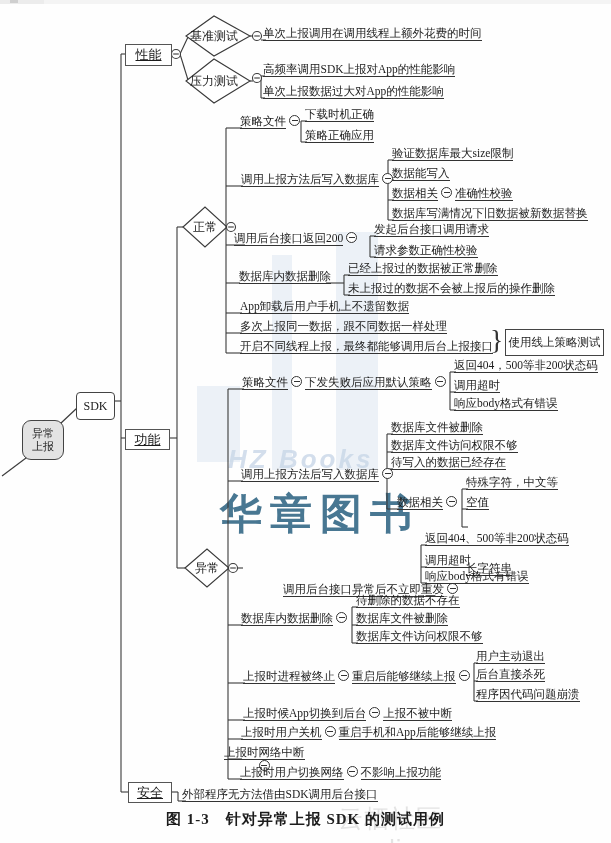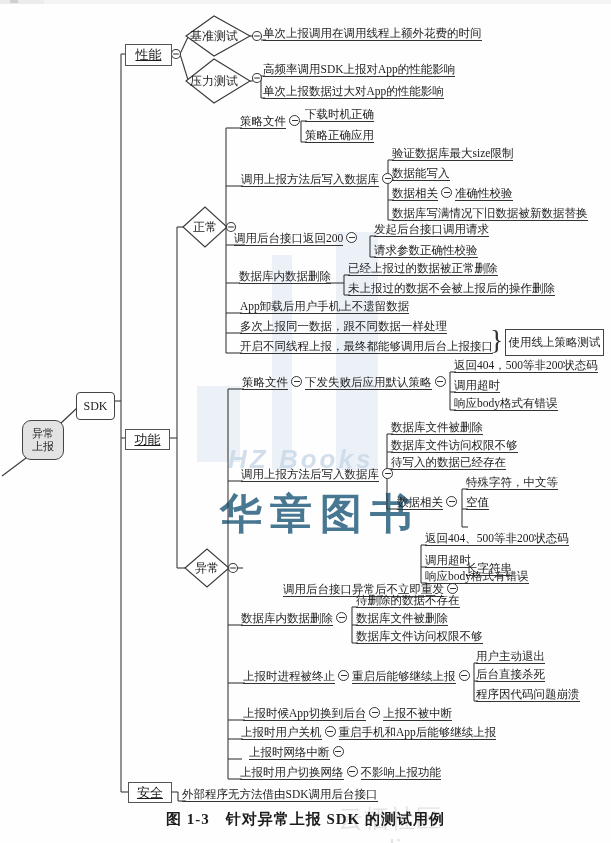--- a/index.html
+++ b/index.html
@@ -324,21 +324,21 @@
       <div class="rowflex" style="left: 243px; top: 706px;">
         <span class="nt">上报时候App切换到后台</span>
         <span class="cicon"></span>
         <span class="nt">上报不被中断</span>
       </div>
       <div class="rowflex" style="left: 241px; top: 725px;">
         <span class="nt">上报时用户关机</span>
         <span class="cicon"></span>
         <span class="nt">重启手机和App后能够继续上报</span>
       </div>
-      <div class="rowflex" style="left: 249px; top: 745px;">
+      <div class="rowflex" style="left: 224px; top: 745px; flex-direction: column;">
         <span class="nt">上报时网络中断</span>
         <span class="cicon"></span>
       </div>
       <div class="rowflex" style="left: 240px; top: 765px;">
         <span class="nt">上报时用户切换网络</span>
         <span class="cicon"></span>
         <span class="nt">不影响上报功能</span>
       </div>
       <div class="rowflex" style="left: 182px; top: 787px;">
         <span class="nt">外部程序无方法借由SDK调用后台接口</span>

